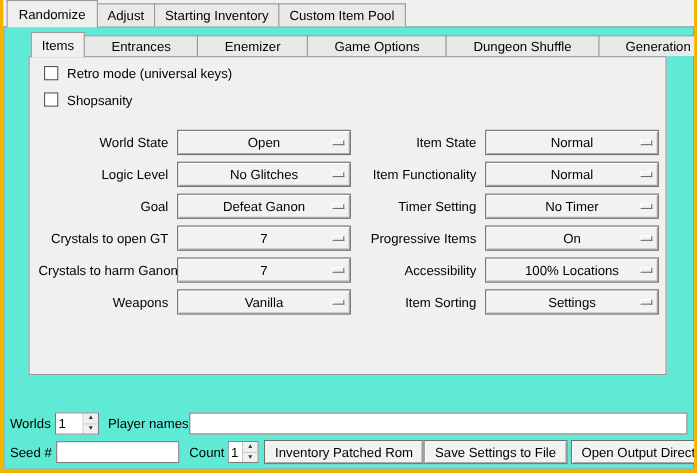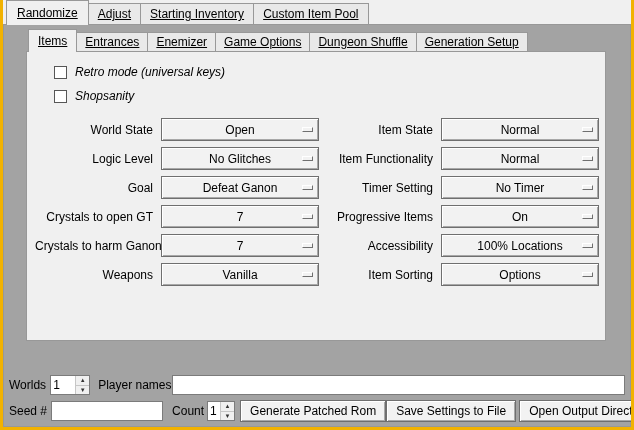--- a/index.html
+++ b/index.html
@@ -25,40 +25,40 @@
 
   
   .content { flex:1 1 auto; border:3px solid var(--accent,#f2b200); border-top:none;
              background:#f0f0f0; display:flex; flex-direction:column; overflow:hidden; }
 
   
   .tabbar { display:flex; align-items:flex-end; height:24px; padding-left:3px;
             position:relative; z-index:2; flex:0 0 auto; }
   .tab { font-size:12px; padding:3px 9px; background:#e9e9e9;
          border:1px solid #989898; border-bottom:none; cursor:default;
-         white-space:nowrap;text-decoration:underline; }
+         white-space:nowrap; }
   .tab + .tab { margin-left:-1px; }
   .tab.selected { background:#f0f0f0; padding:5px 10px; margin-bottom:-1px;
                   position:relative; z-index:3; }
 
-  .main-pane { position:relative; border:1px solid #989898; background:#a3a3a3;
+  .main-pane { position:relative; border:1px solid #989898; background:#5eead4;
                flex:1 1 auto; z-index:1; }
 
   
   .sub-notebook { margin:4px 0 0 22px; width:580px; }
   .sub-tabbar { display:flex; align-items:flex-end; height:22px; padding-left:2px;
                 position:relative; z-index:2; }
-  .sub-tabbar .tab { padding:2px 8px; }
+  .sub-tabbar .tab { padding:2px 24px; }
   .sub-tabbar .tab.selected { padding:4px 9px; }
   .sub-pane { position:relative; border:1px solid #989898; background:#f0f0f0;
               height:290px; padding:8px 8px 0 8px; z-index:1; }
 
   
-  .cb-row { display:flex; align-items:center; height:24px; margin-left:19px;
-            cursor:default;font-style:italic; }
+  .cb-row { display:flex; height:24px; margin-left:5px;
+            cursor:default; }
   .cb-box { width:13px; height:13px; background:#fff; border:1px solid #565656;
             margin-right:8px; flex:0 0 auto; }
   .cb-label { font-size:12px; color:#000; }
 
   
   .grid { display:grid; grid-template-columns:118px 158px 106px 158px;
           column-gap:8px; row-gap:6px; margin-top:10px; align-items:center; }
   .lbl { font-size:12px; text-align:right; color:#000; white-space:nowrap; }
   .dd { height:23px; display:flex; align-items:center; justify-content:center;
         position:relative; font-size:12px; background:#f2f2f2;
@@ -190,21 +190,21 @@
               <span class="dd-ind"></span>
             </div>
 
             <span class="lbl">Weapons</span>
             <div class="dd">
               <span class="dd-val">Vanilla</span>
               <span class="dd-ind"></span>
             </div>
             <span class="lbl">Item Sorting</span>
             <div class="dd">
-              <span class="dd-val">Options</span>
+              <span class="dd-val">Settings</span>
               <span class="dd-ind"></span>
             </div>
 
           </div>
         </div>
       </div>
 
       <div class="footer-row footer-row1">
         <span class="f-label" style="margin-right:4px;">Worlds</span>
         <div class="spin" style="width:40px;">
@@ -230,20 +230,20 @@
           <input style="flex: 1 1 0%;" value="1">
           <div class="spin-arrows">
             <div class="ar ar-up">
                 <span>▲</span>
               </div>
             <div class="ar">
                 <span>▼</span>
               </div>
           </div>
         </div>
-        <button class="btn" style="margin-left:5px;">Generate Patched Rom</button>
+        <button class="btn" style="margin-left:5px;">Inventory Patched Rom</button>
         <button class="btn" style="margin-left:auto;">Save Settings to File</button>
         <button class="btn" style="margin-left:3px;">Open Output Directory</button>
       </div>
 
     </div>
   </div>
 </div>
 
 </body></html>

